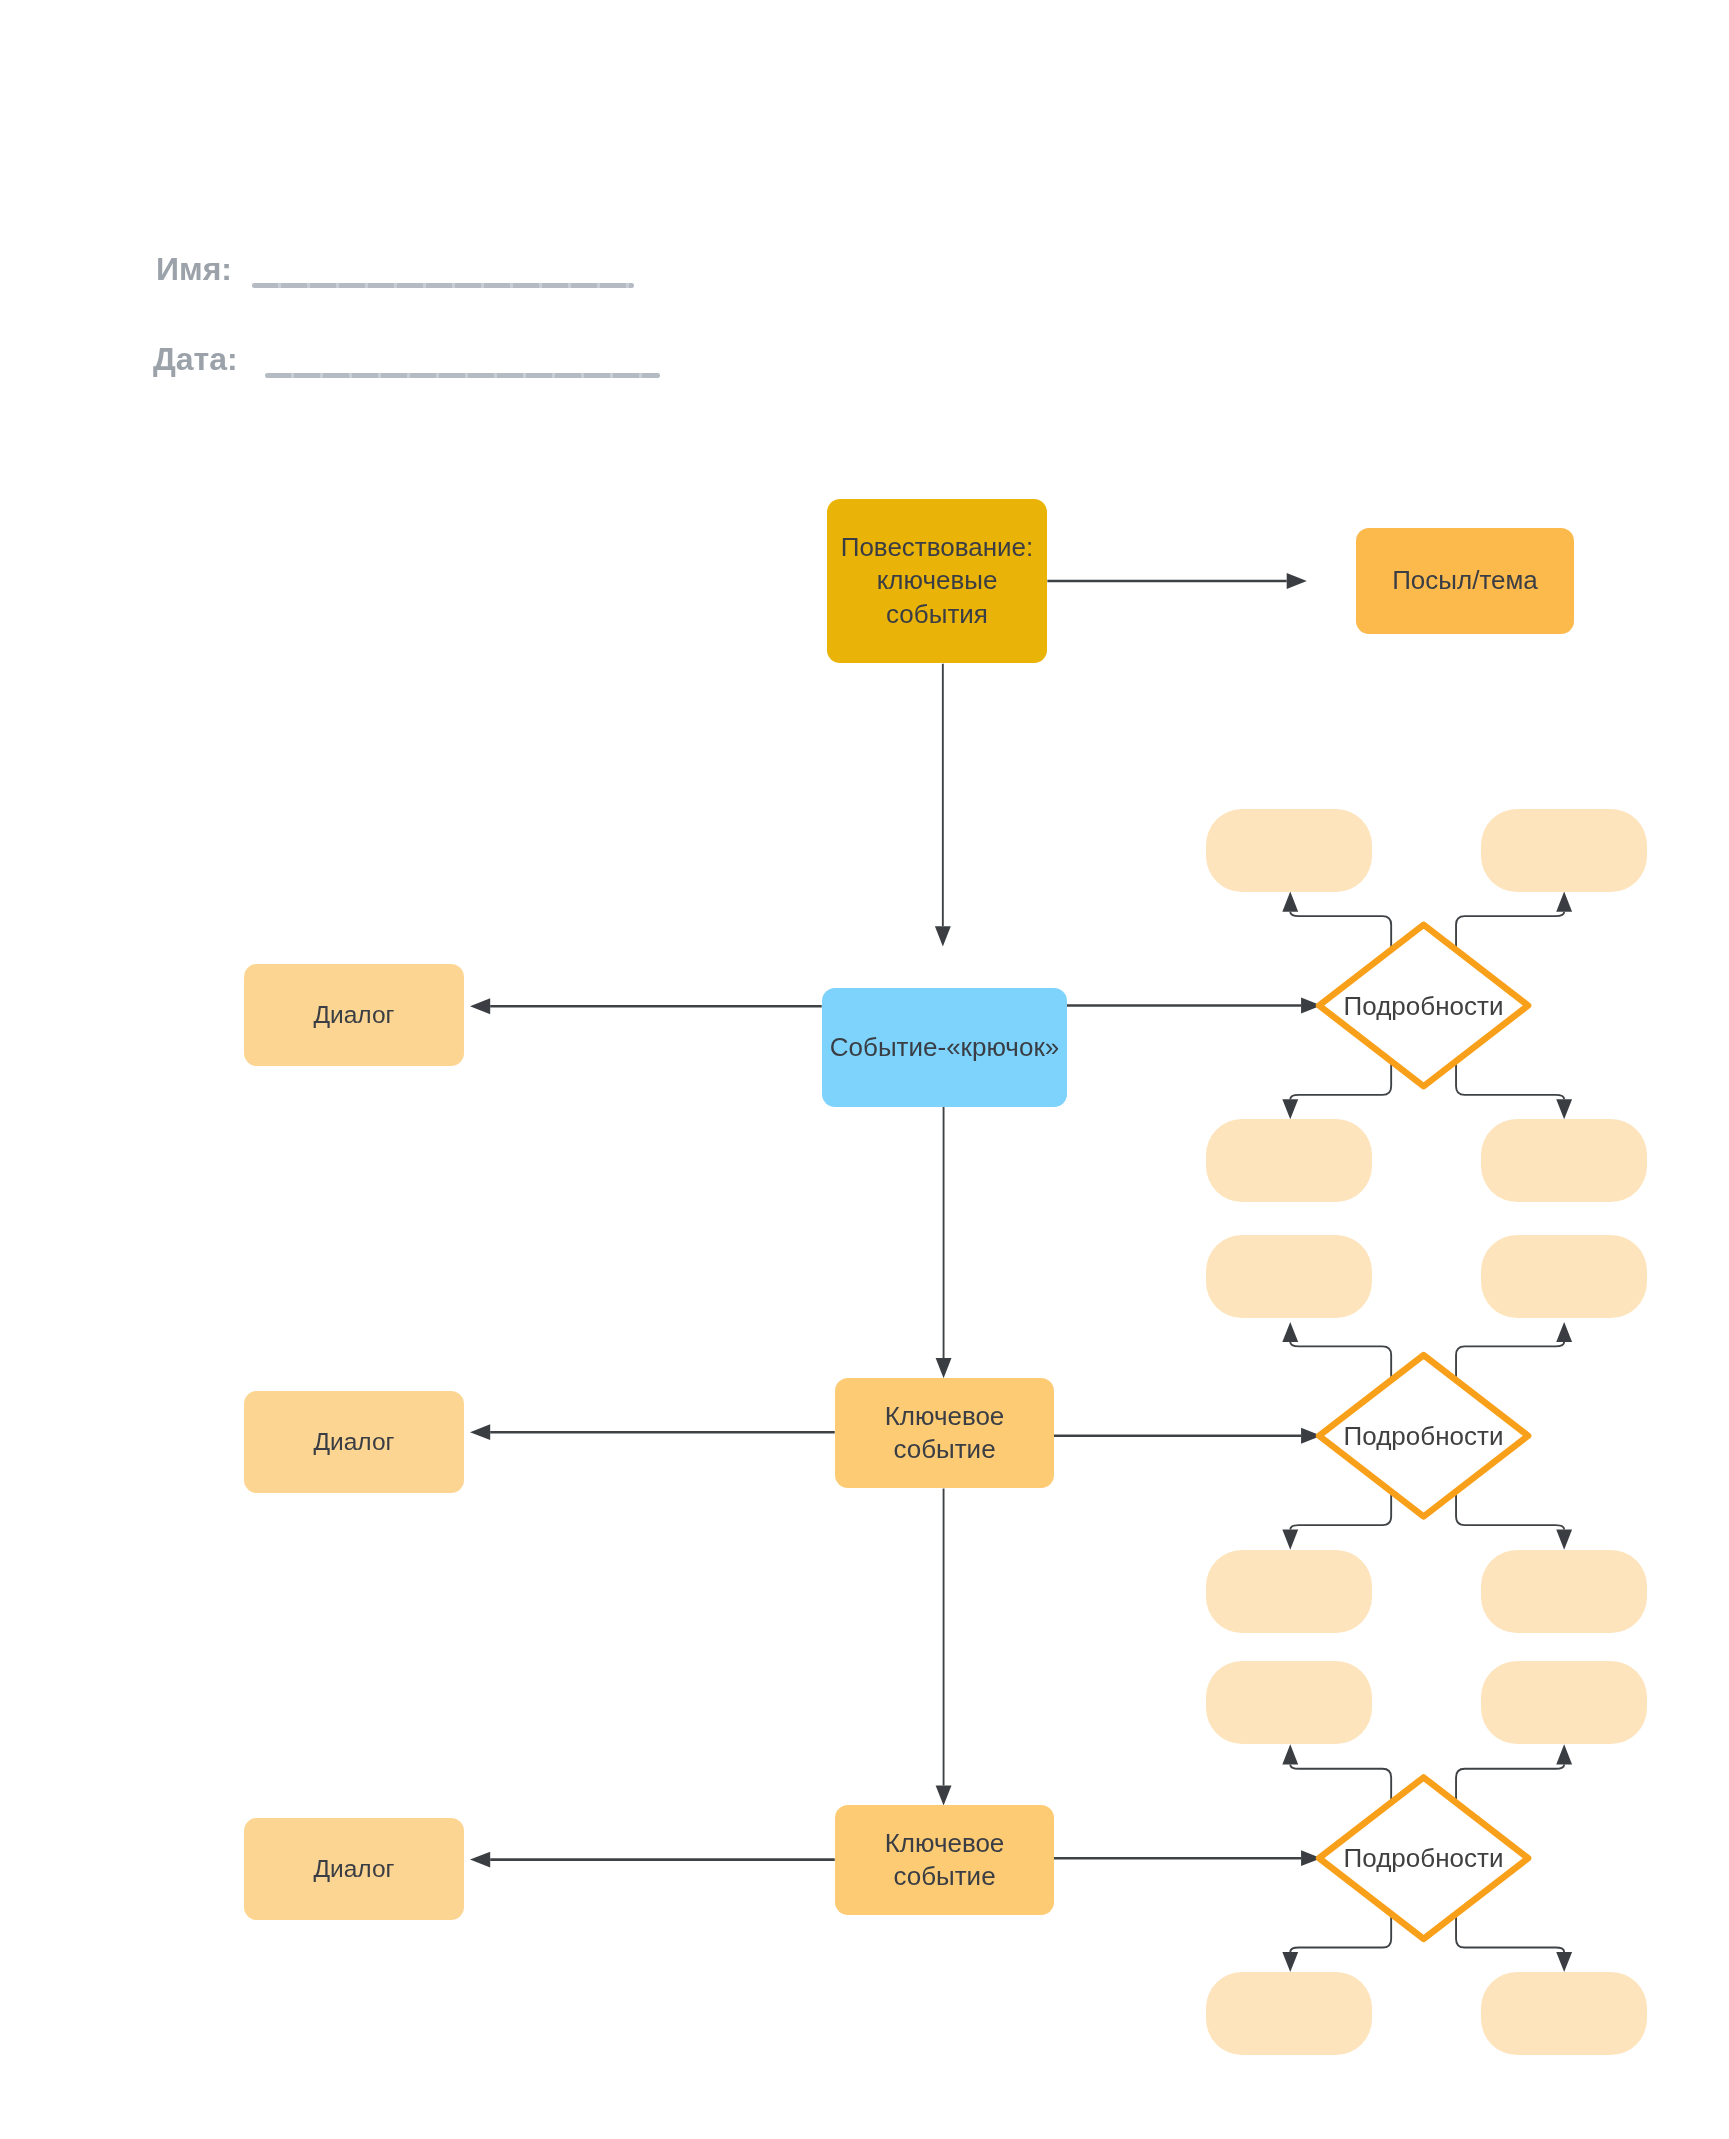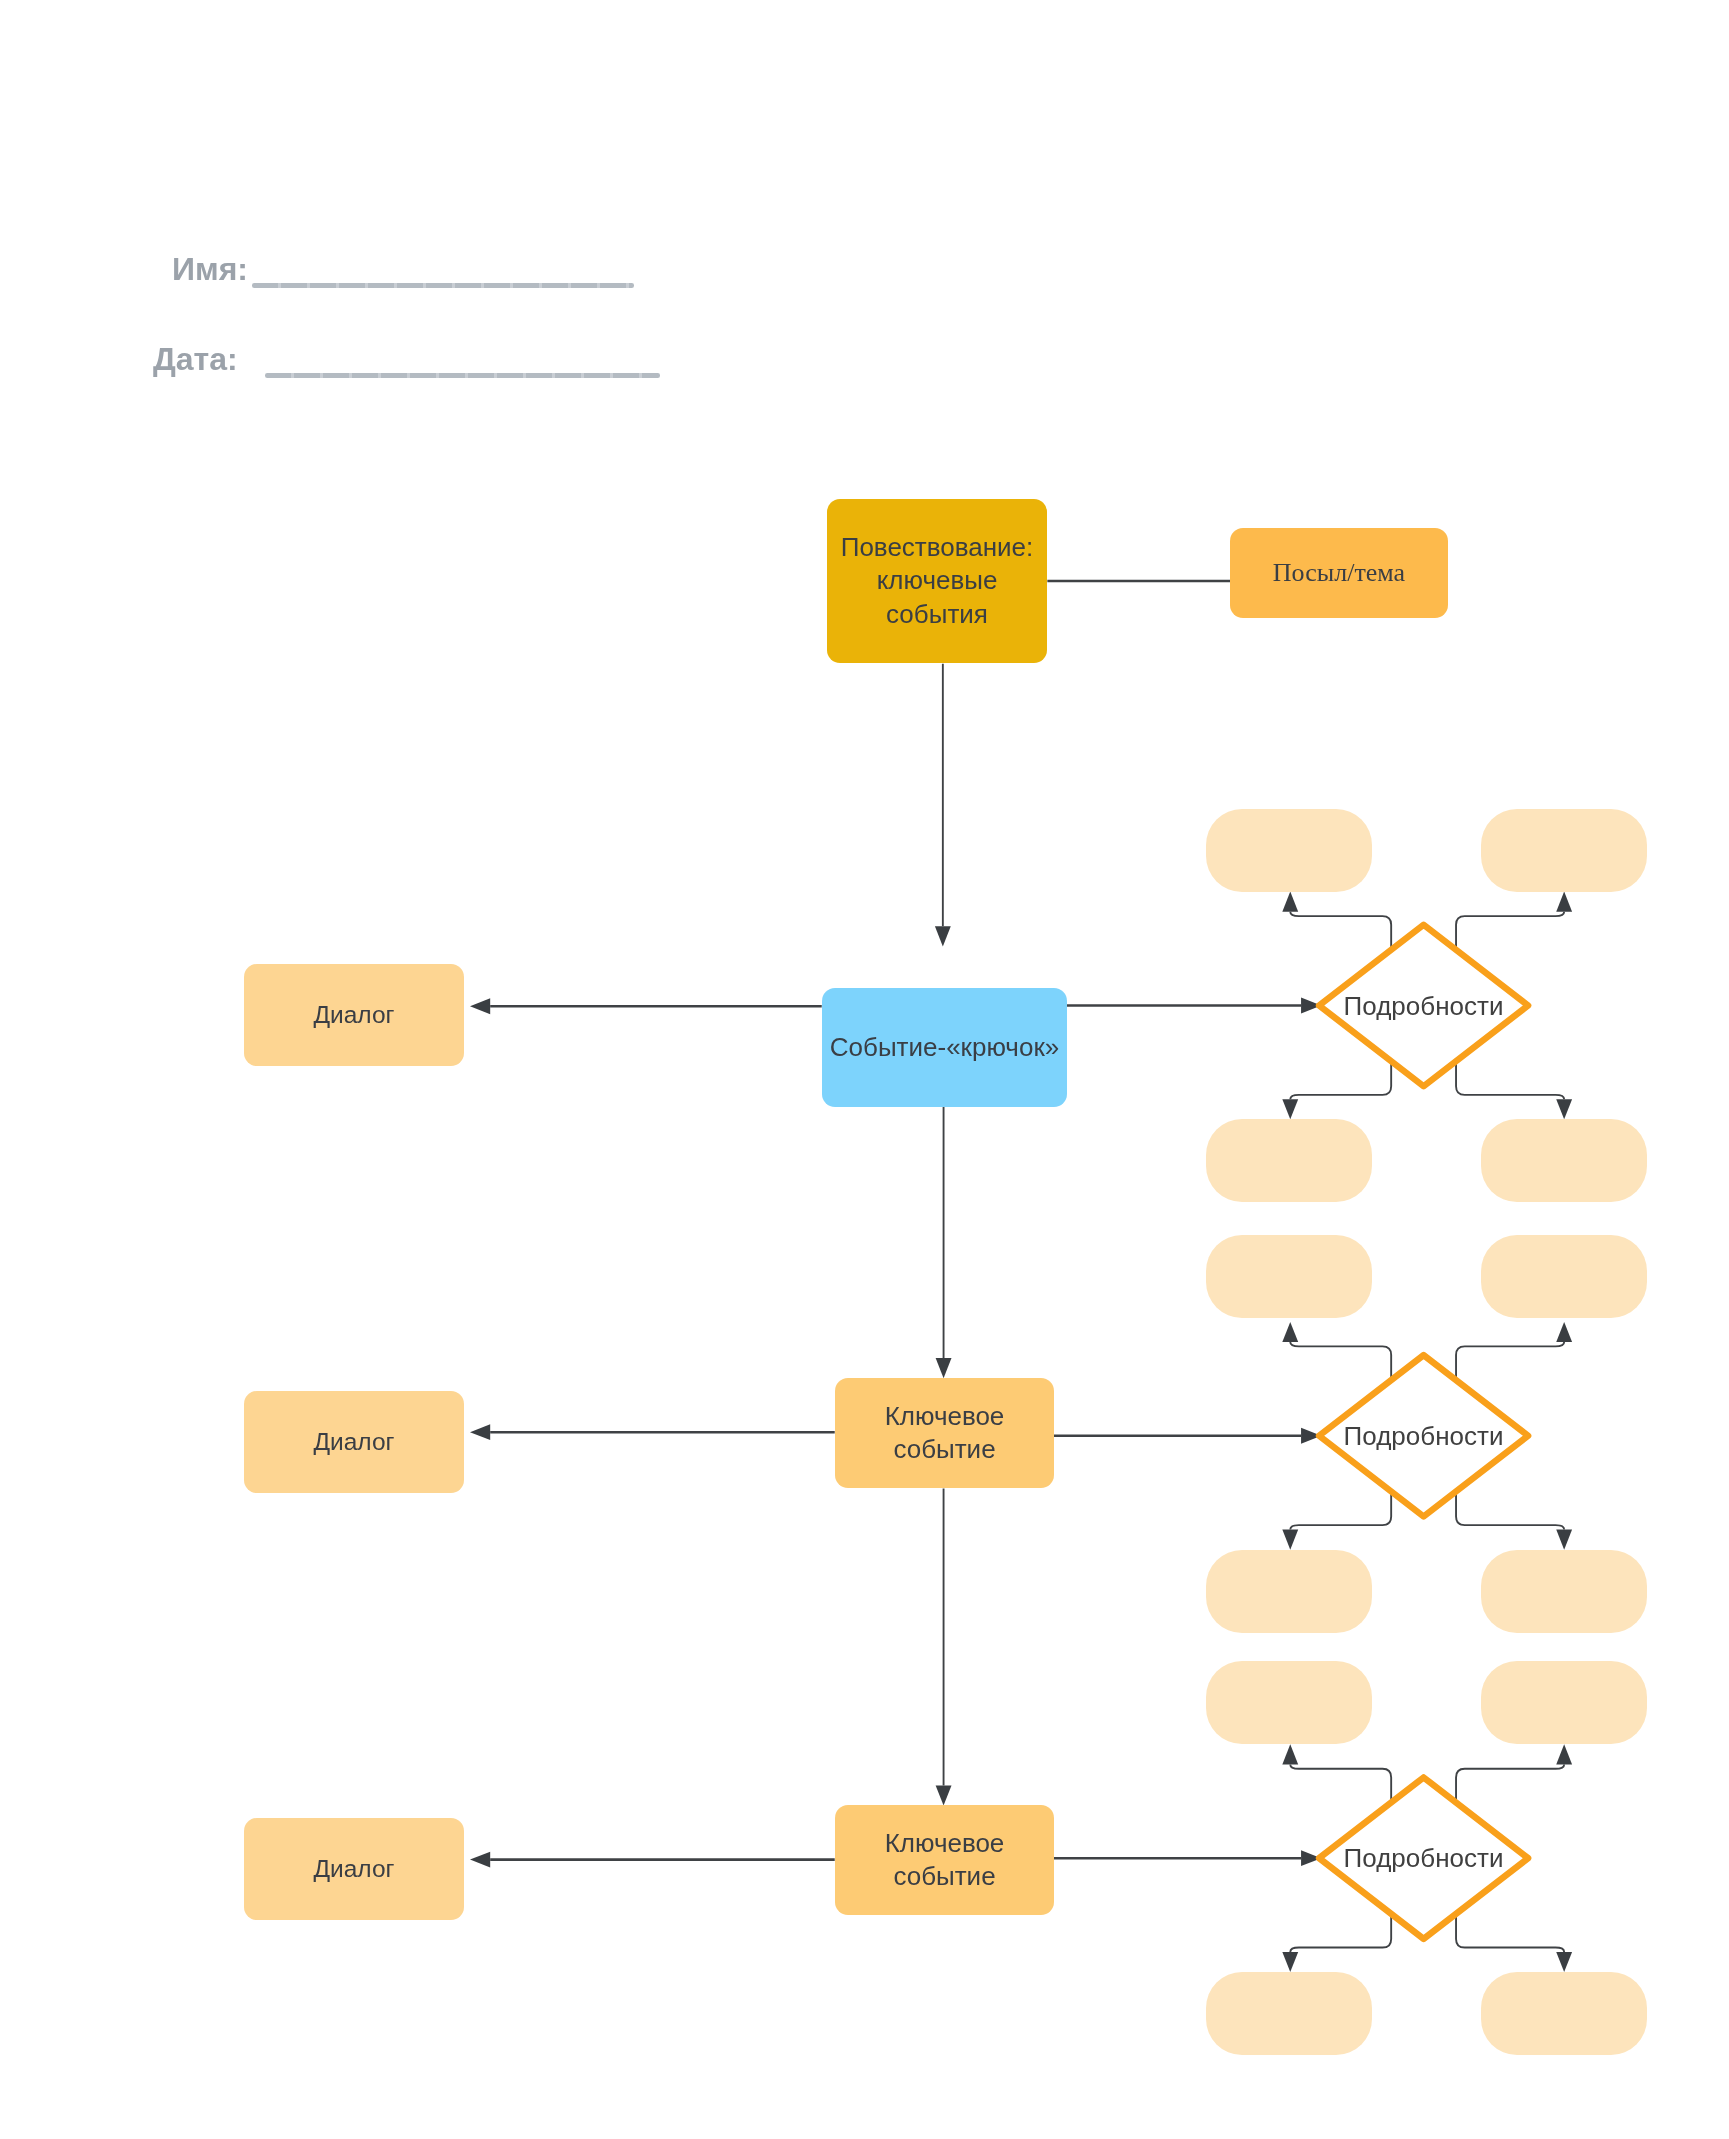--- a/index.html
+++ b/index.html
@@ -2,37 +2,37 @@
 <html style="font-size:11.5px"><head>
 <meta charset="utf-8">
 <style>
   html,body{margin:0;padding:0;background:#ffffff;}
   .canvas{position:relative;width:1730px;height:2140px;background:#ffffff;overflow:hidden;
           font-family:"Liberation Sans","DejaVu Sans",sans-serif;}
   
   .page-title{position:absolute;left:137px;top:144px;font-size:52px;font-weight:700;
               color:#9BA2AA;letter-spacing:-0.7px;}
   .field-label{position:absolute;font-size:32px;font-weight:700;color:#9BA2AA;}
-  .name-label{left:172px;top:251px;}
+  .name-label{left:156px;top:251px;}
   .date-label{left:153px;top:341px;}
   .fill-line{position:absolute;height:5px;border-radius:2.2px;
              background:repeating-linear-gradient(90deg,#B4BBC2 0 26px,#C9CED4 26px 29px);}
   .name-line{left:252px;top:283px;width:382px;}
   .date-line{left:265px;top:373px;width:395px;}
   
   .connector-layer{position:absolute;left:0;top:0;width:1730px;height:2140px;}
   .wire{fill:none;stroke:#3F4245;stroke-width:3.5px;}
   .wire-thin{fill:none;stroke:#3F4245;stroke-width:2.6px;}
   .head{fill:#3A3E42;stroke:none;}
   .diamond{fill:#ffffff;stroke:#F9A01B;stroke-width:9px;stroke-linejoin:round;}
   
   .node{position:absolute;border-radius:13px;display:flex;align-items:center;justify-content:center;
         text-align:center;color:#3A3E44;font-size:26px;line-height:1.28;white-space:pre-line;}
   .node-narrative{left:827px;top:499px;width:220px;height:164px;background:#eab308;}
-  .node-message{left:1230px;top:528px;width:218px;height:90px;background:#FDBA4C;font-family:Liberation Serif, serif;}
+  .node-message{left:1356px;top:528px;width:218px;height:106px;background:#FDBA4C;}
   .node-hook{left:822px;top:988px;width:245px;height:119px;background:#7dd3fc;}
   .node-key1{left:835px;top:1378px;width:219px;height:110px;background:#FDCB74;}
   .node-key2{left:835px;top:1805px;width:219px;height:110px;background:#FDCB74;}
   .node-dialog{width:220px;height:102px;background:#FDD592;font-size:24.5px;}
   .dialog1{left:244px;top:964px;}
   .dialog2{left:244px;top:1391px;}
   .dialog3{left:244px;top:1818px;}
   .diamond-label{position:absolute;left:1319px;width:209px;height:32px;display:flex;
                  align-items:center;justify-content:center;text-align:center;
                  color:#404040;font-size:26px;}

